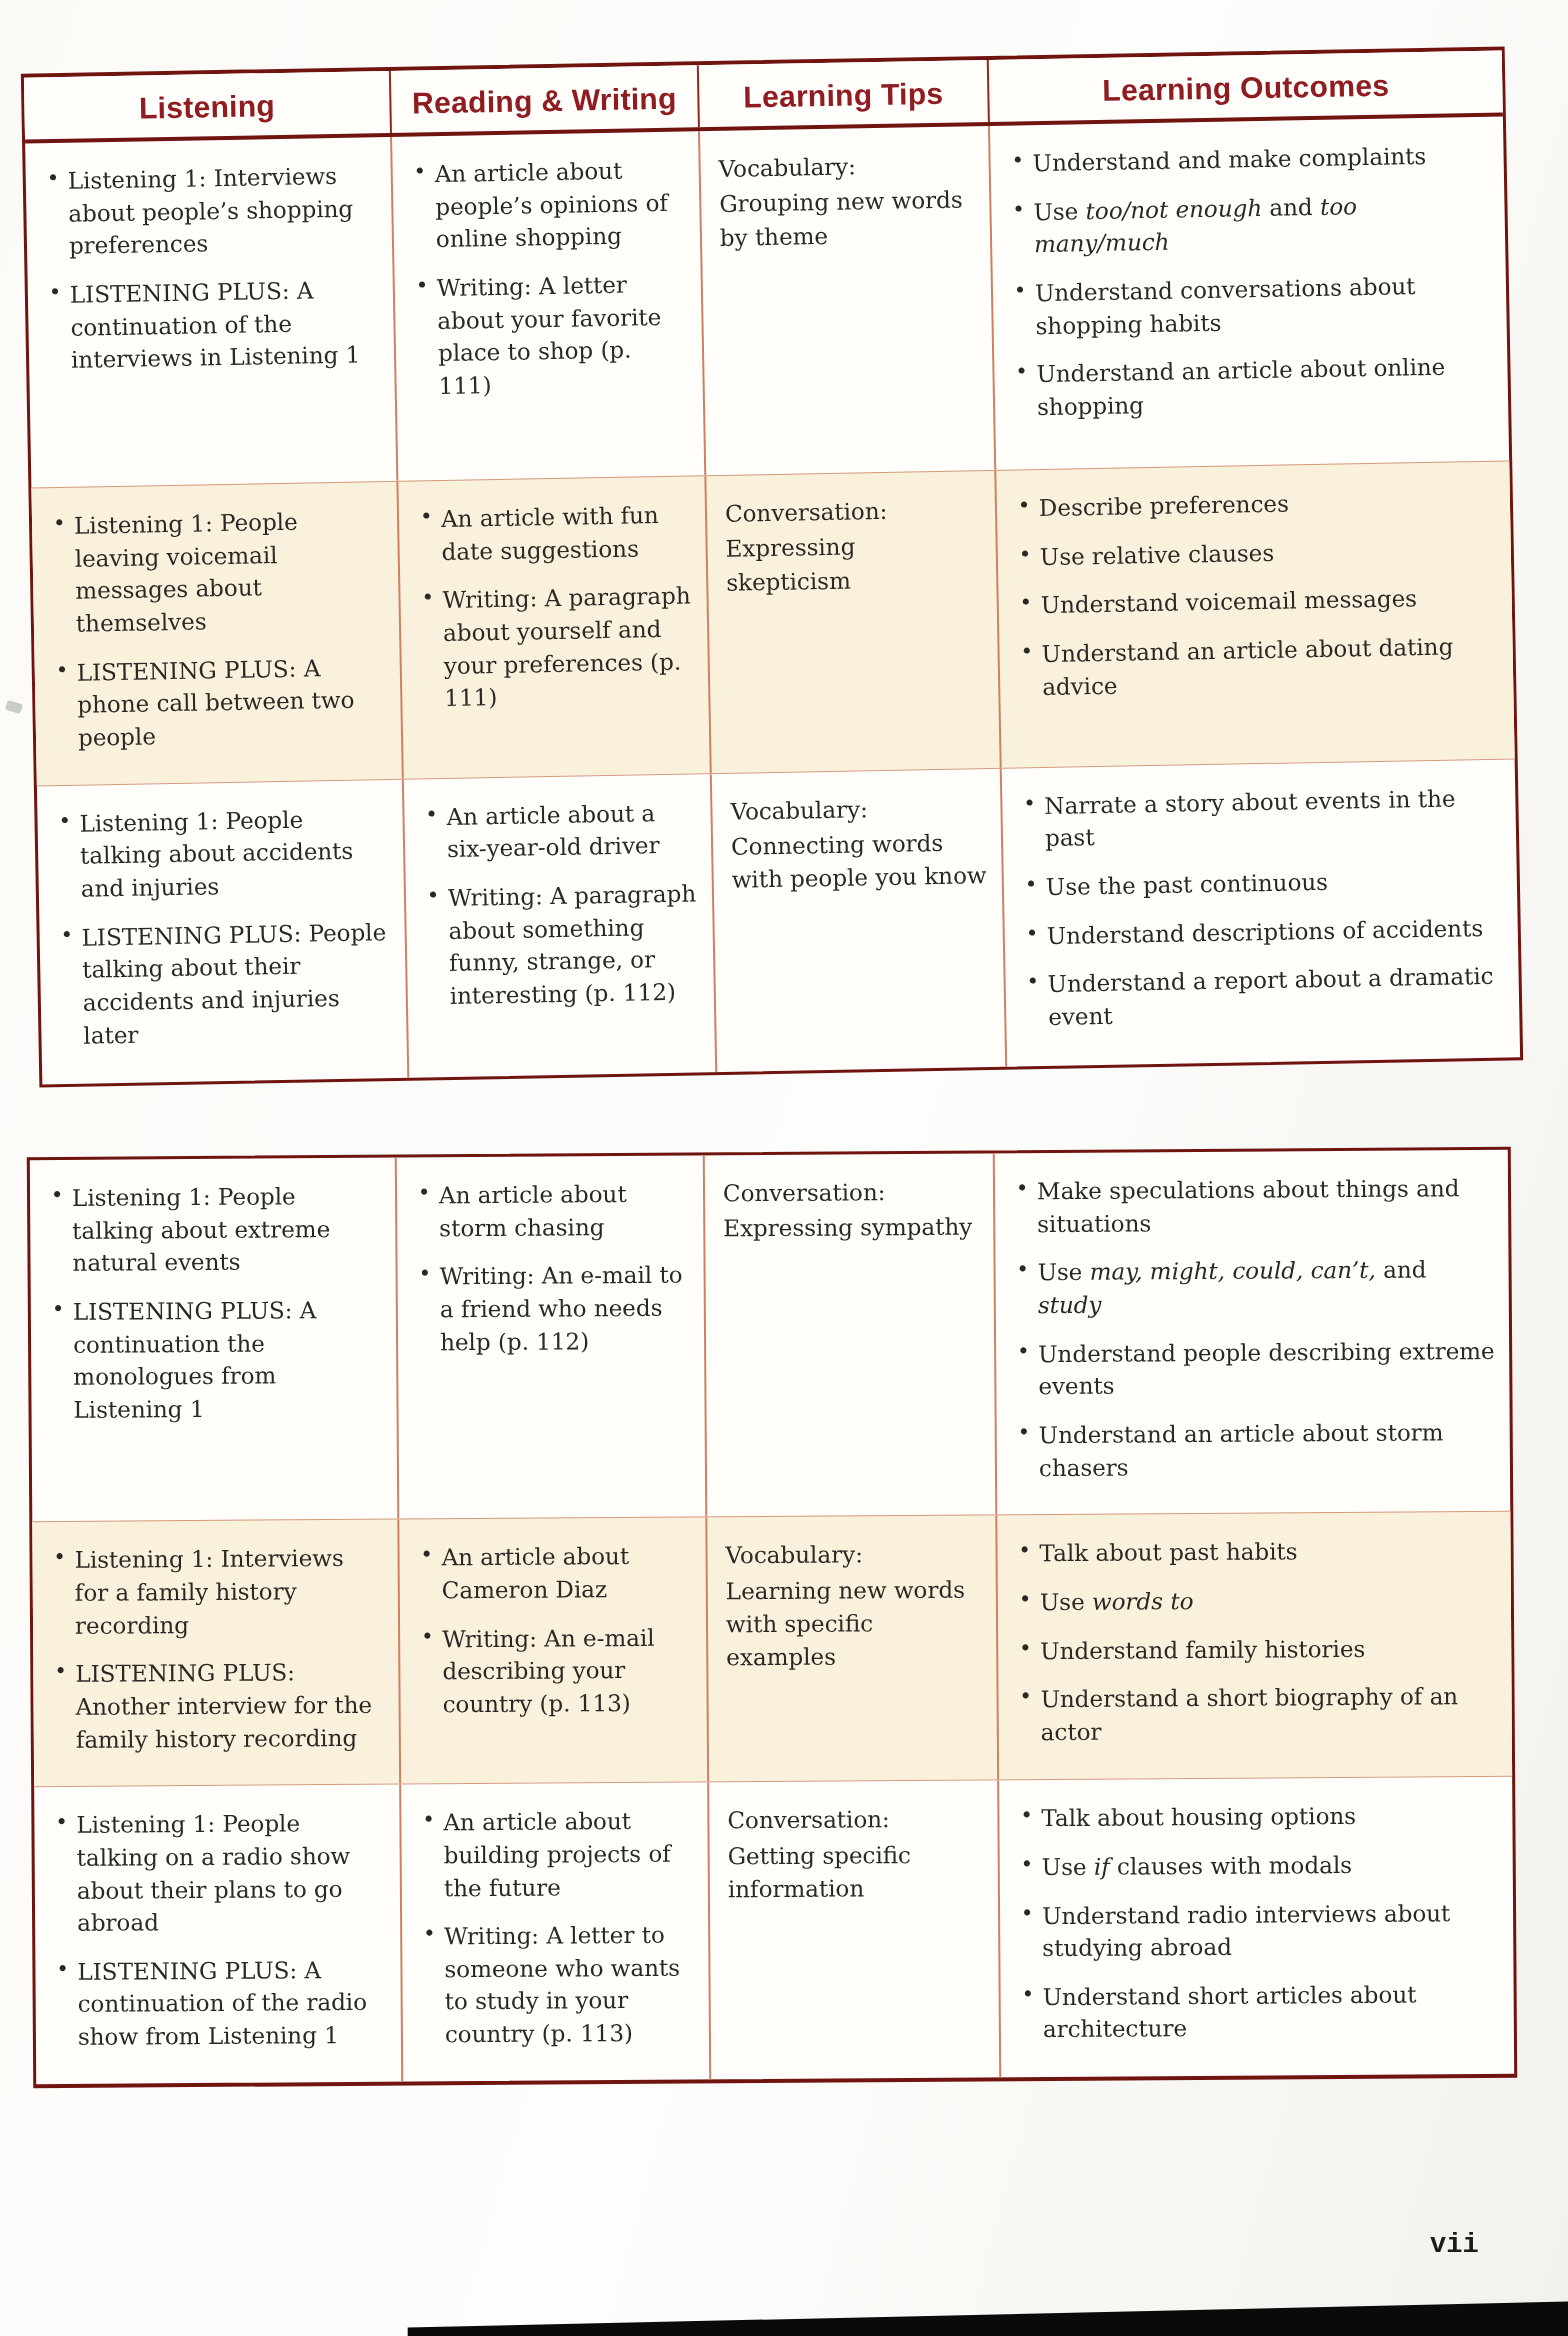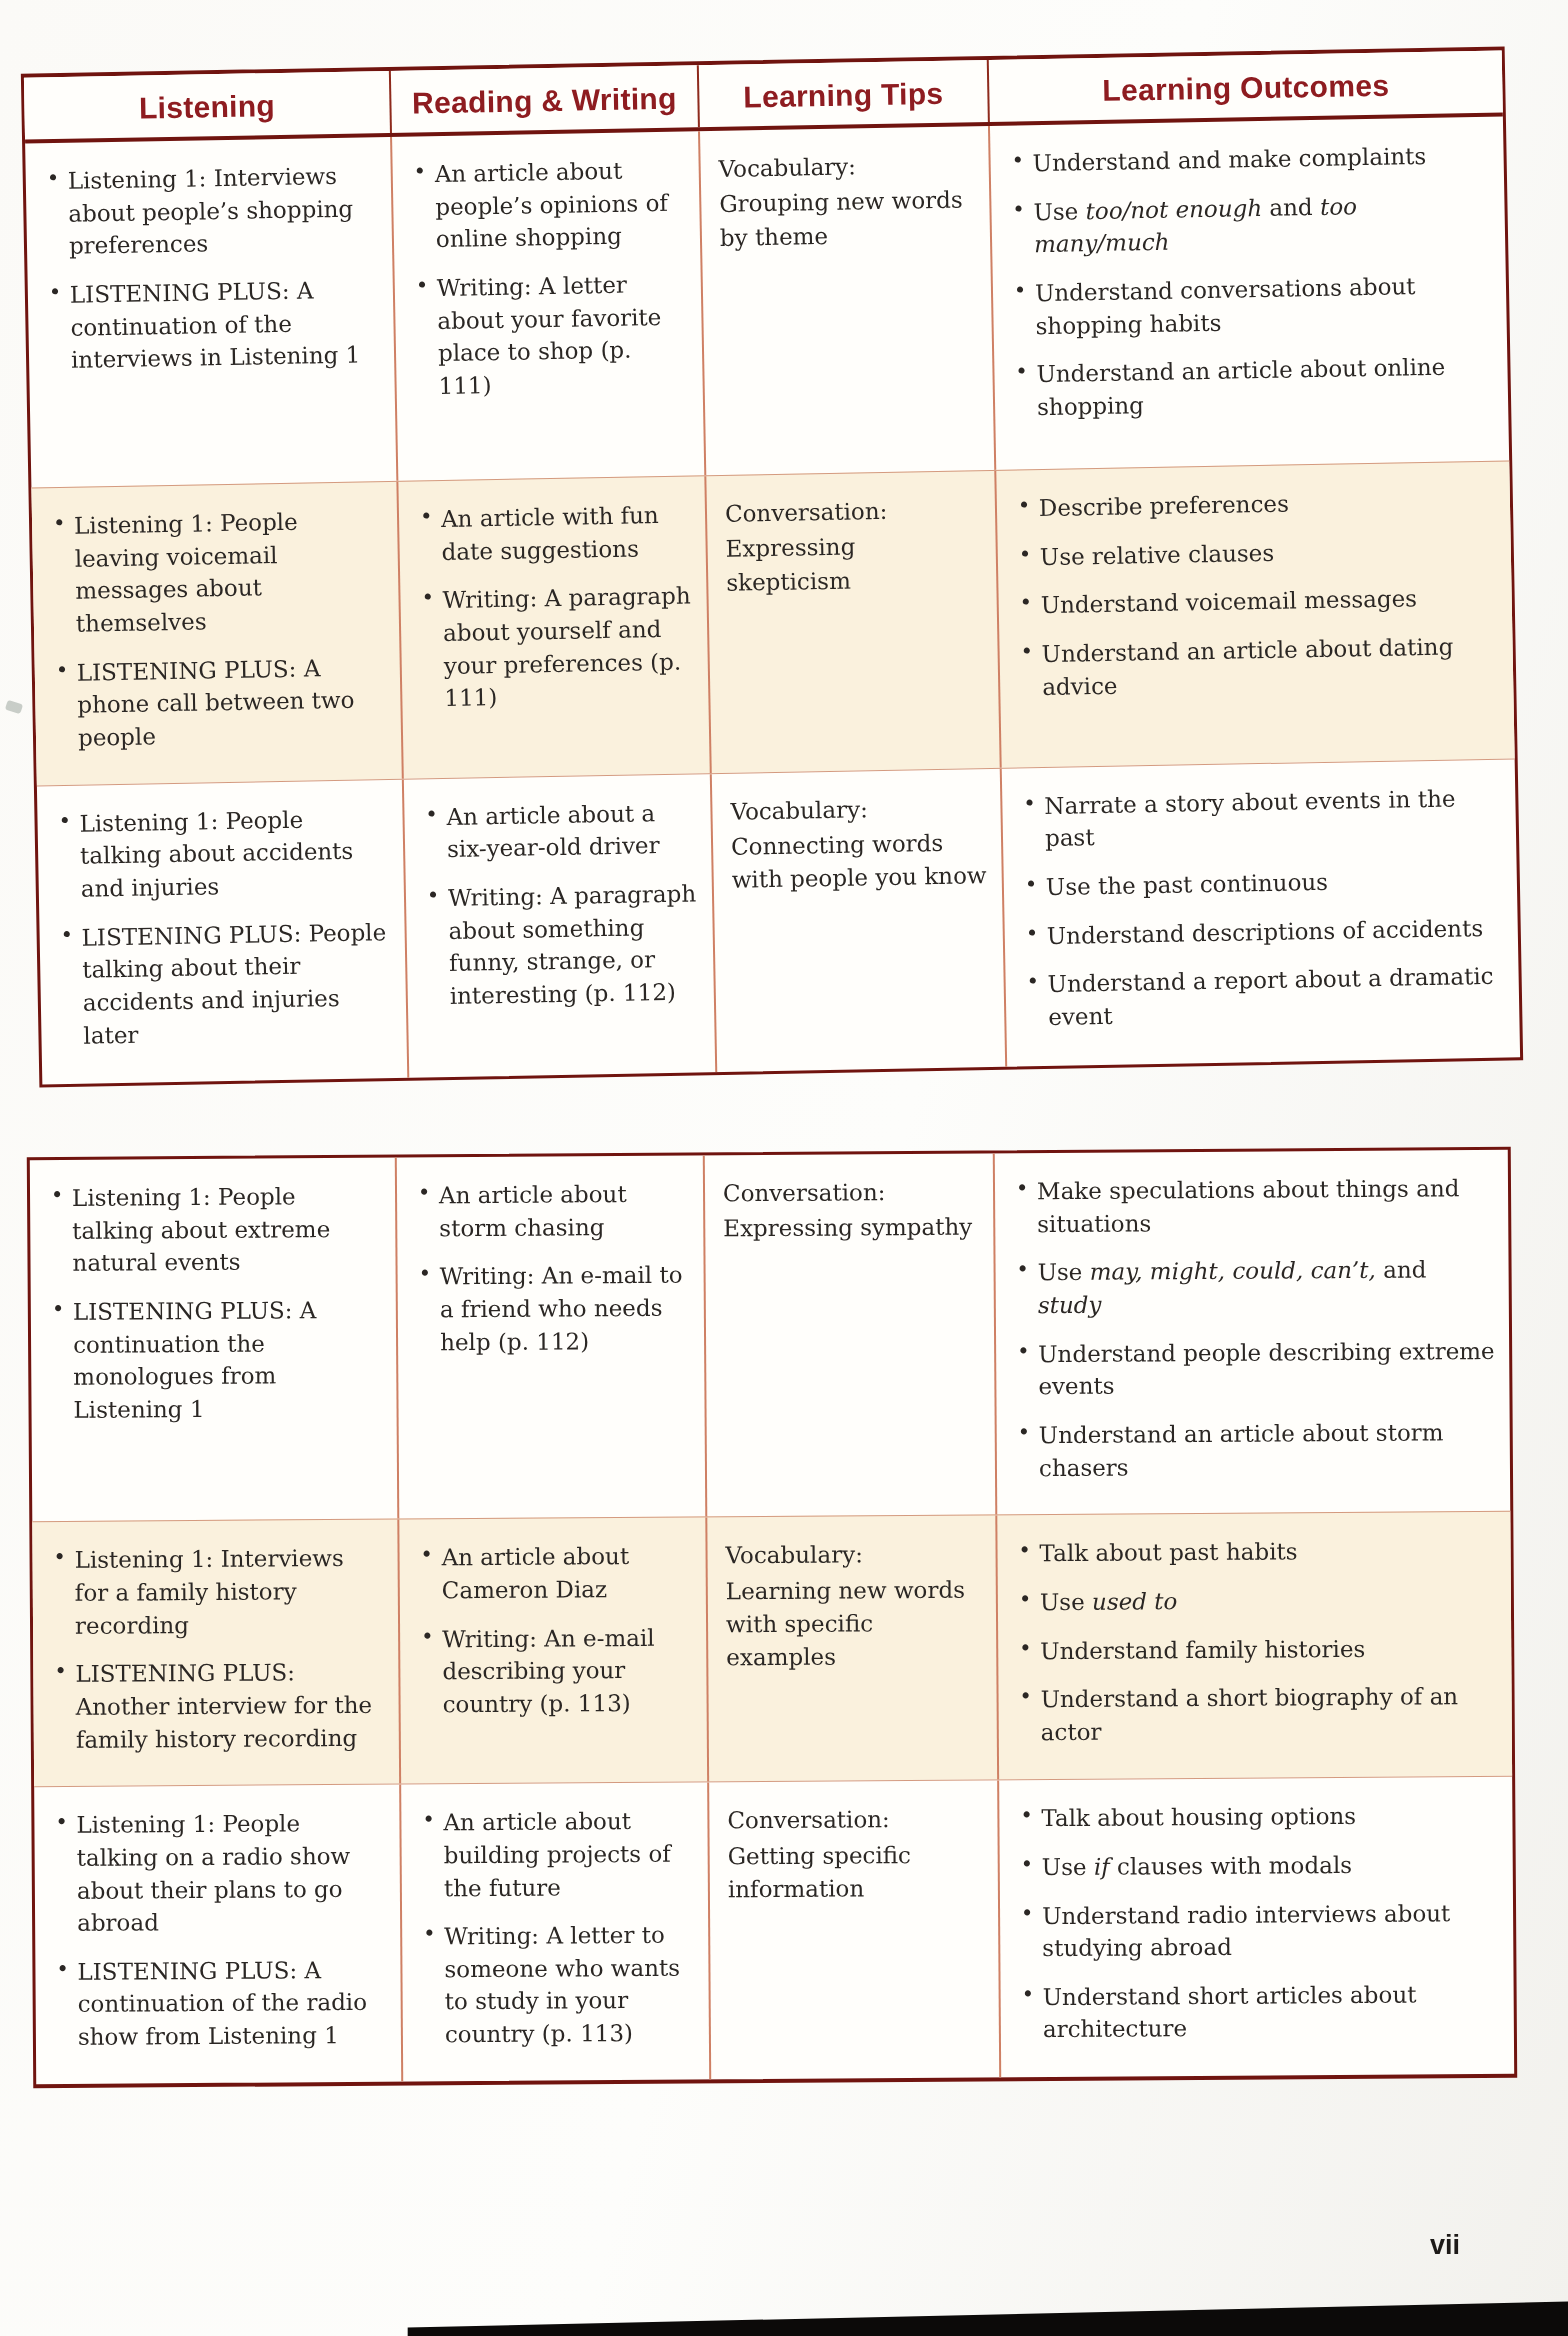--- a/index.html
+++ b/index.html
@@ -47,21 +47,21 @@
   
   .cell-list{margin:0;padding:0;list-style:none;font-size:23px;line-height:1.42;}
   .cell-list li{position:relative;padding-left:24px;margin:0 0 16px 0;}
   .cell-list li::before{content:"•";position:absolute;left:3px;top:-1px;font-size:21px;}
   .cell-list i{font-style:italic;}
   .tip-label,.tip-text{font-size:23px;line-height:1.45;}
   .tip-label{margin-bottom:2px;}
   
   .page-num{
     position:absolute;left:1430px;top:2230px;
-    font-size:27px;font-weight:700;font-family:Liberation Sans, sans-serif;color:#1d1a18;
+    font-size:27px;font-weight:700;font-family:Liberation Mono, monospace;color:#1d1a18;
   }
   .scan-edge{
     position:absolute;left:0;right:0;bottom:0;height:42px;
     background:#0c0a09;
     clip-path:polygon(26% 80%,100% 18%,100% 100%,26% 100%);
   }
   .smudge{
     position:absolute;left:6px;top:702px;width:16px;height:10px;
     background:#96a098;opacity:.5;border-radius:3px;transform:rotate(18deg);
   }
@@ -203,21 +203,21 @@
               <li>Writing: An e-mail describing your country (p. 113)</li>
             </ul>
           </div>
           <div class="cell">
             <div class="tip-label">Vocabulary:</div>
             <div class="tip-text">Learning new words with specific examples</div>
           </div>
           <div class="cell">
             <ul class="cell-list">
               <li>Talk about past habits</li>
-              <li>Use <i>used to</i></li>
+              <li>Use <i>words to</i></li>
               <li>Understand family histories</li>
               <li>Understand a short biography of an actor</li>
             </ul>
           </div>
         </div>
         <div class="row">
           <div class="cell">
             <ul class="cell-list">
               <li>Listening 1: People talking on a radio show about their plans to go abroad</li>
               <li>LISTENING PLUS: A continuation of the radio show from Listening 1</li>

